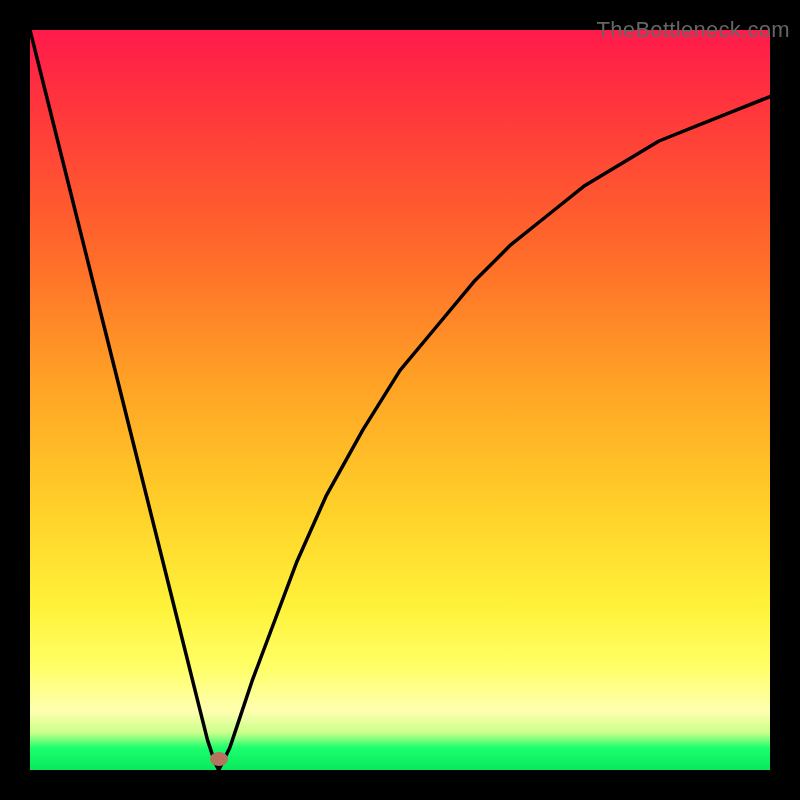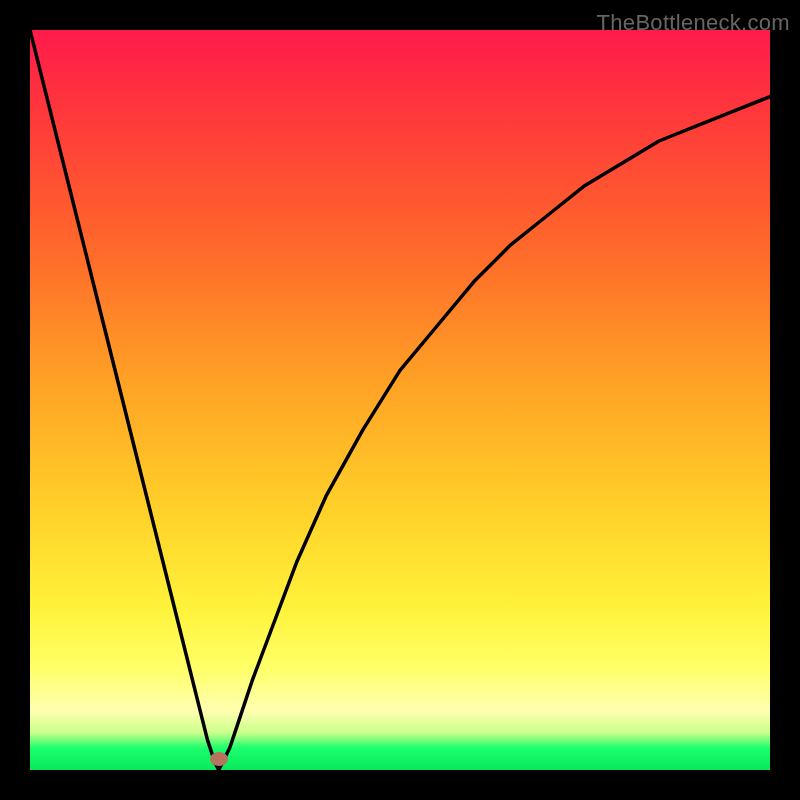--- a/index.html
+++ b/index.html
@@ -12,21 +12,21 @@
     overflow: hidden;
   }
   .outer {
     position: relative;
     width: 800px;
     height: 800px;
     background: #000;
   }
   .attribution {
     position: absolute;
-    top: 10px;
+    top: 17px;
     right: 10px;
     color: #666;
     font-size: 22px;
     font-weight: 500;
     letter-spacing: 0.3px;
     z-index: 10;
     margin-left: 29px;
   }
   .plot-area {
     position: absolute;

